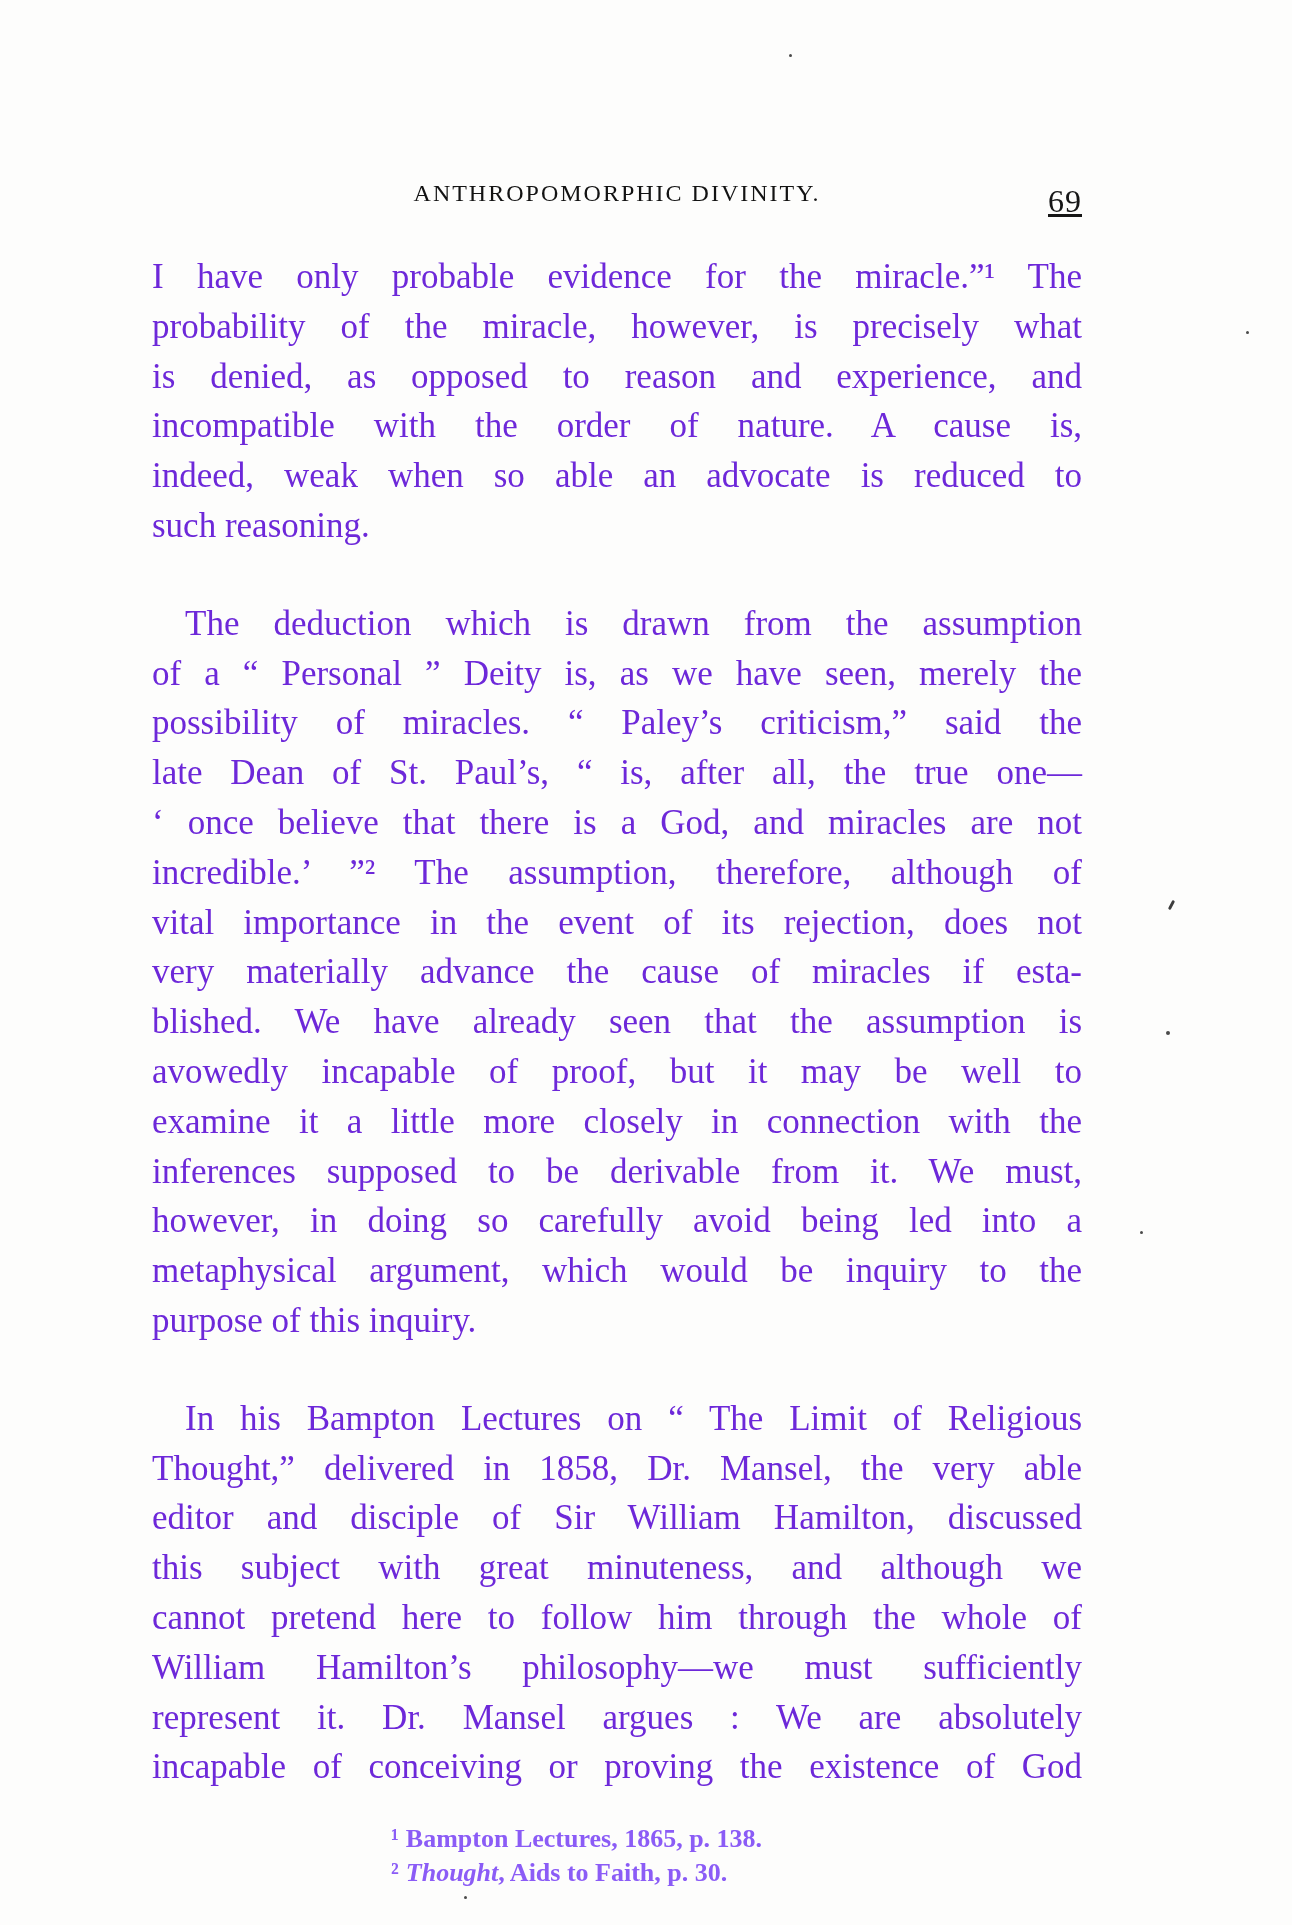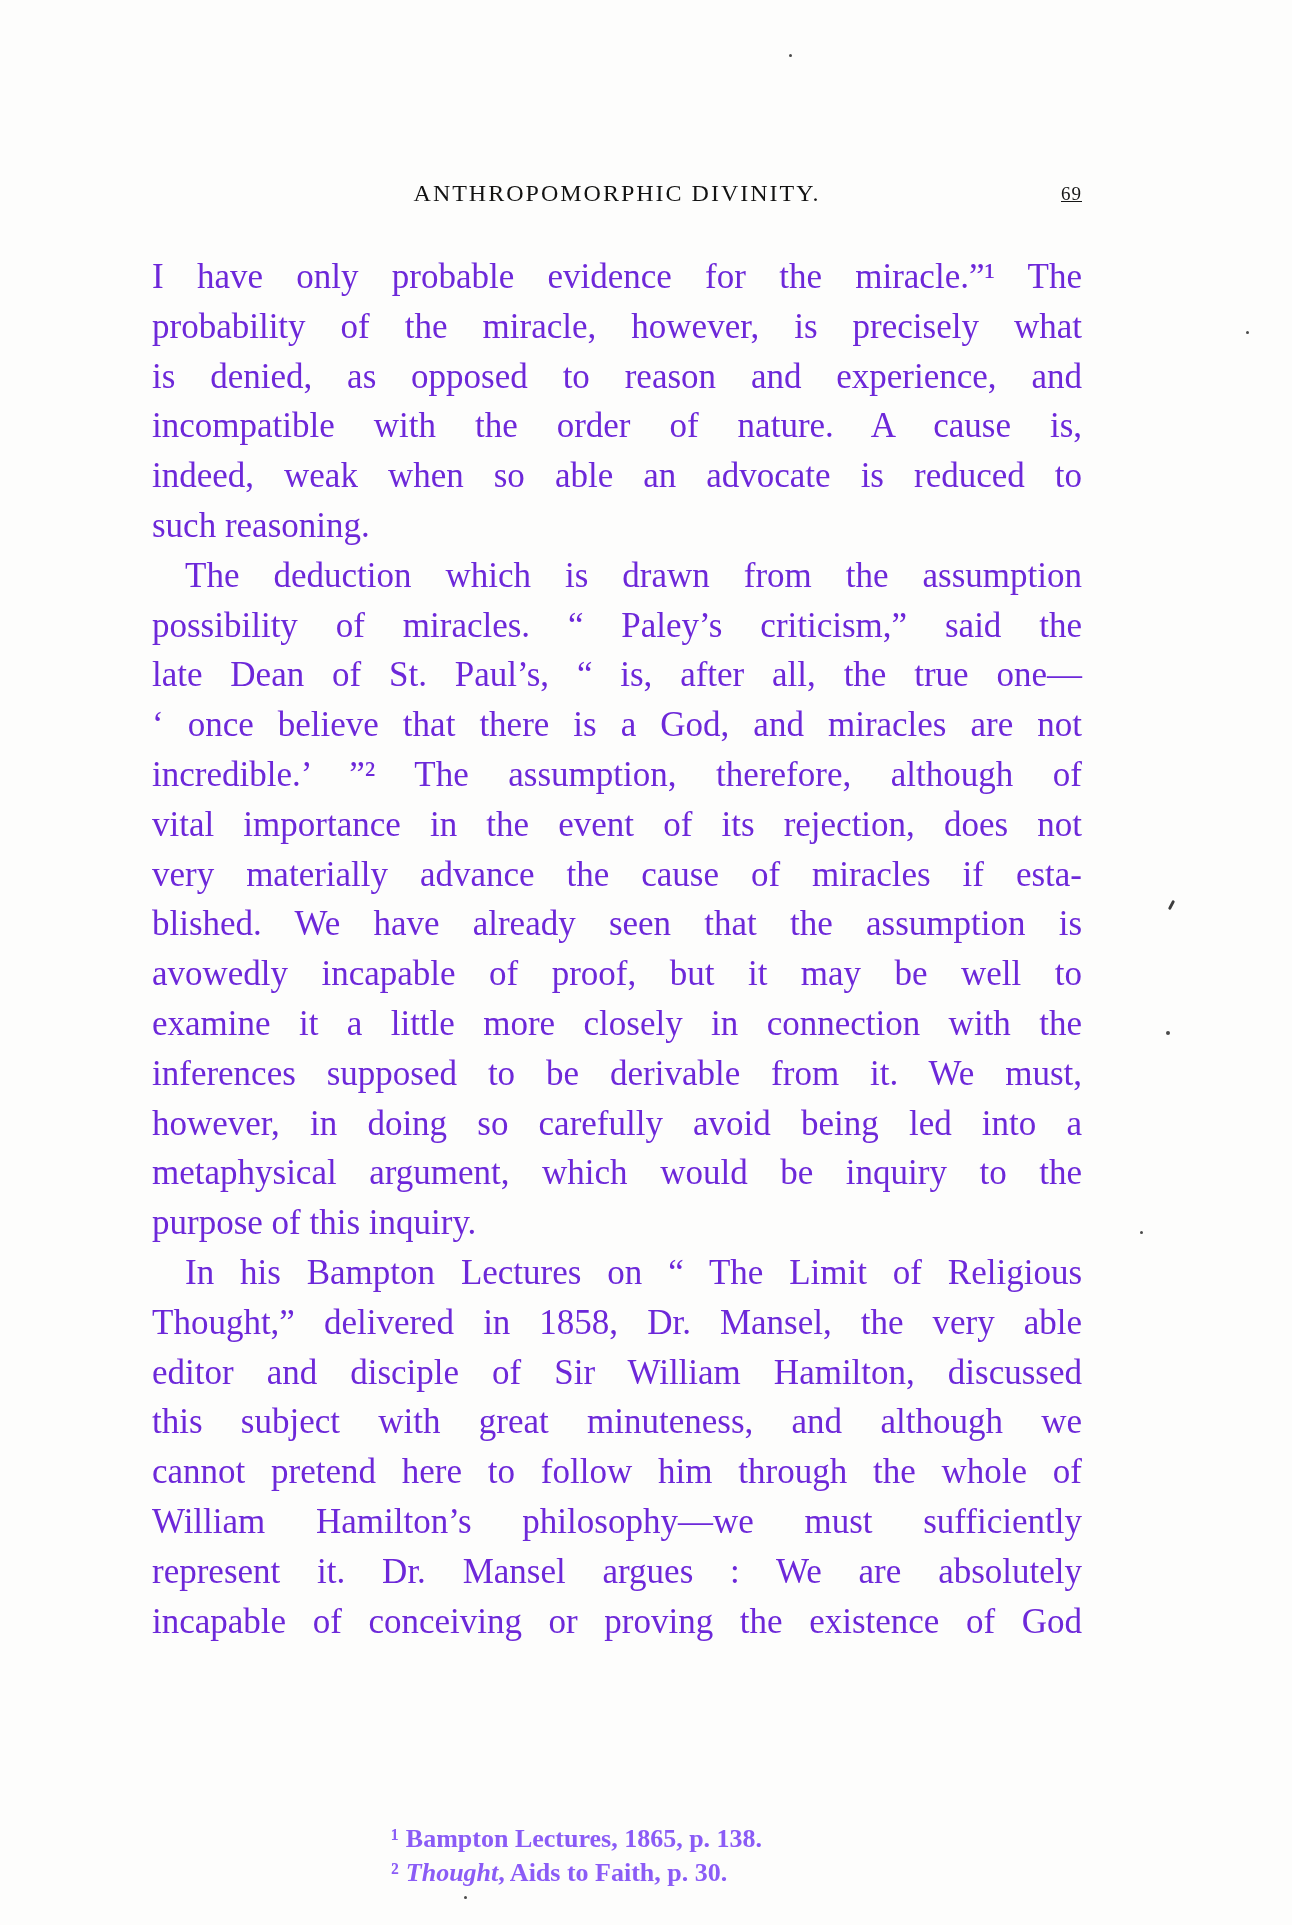--- a/index.html
+++ b/index.html
@@ -27,21 +27,21 @@
     display: block;
     text-align: center;
     font-size: 24px;
     letter-spacing: 2px;
     color: #131313;
   }
   .page-number {
     position: absolute;
     right: 0;
     top: 3px;
-    font-size: 19px;
+    font-size: 32px;
     letter-spacing: 1px;
     text-decoration: underline;
   }
   .text-block {
     position: absolute;
     left: 152px;
     top: 252px;
     width: 930px;
     font-size: 35px;
     line-height: 49.8px;
@@ -50,20 +50,21 @@
   .line {
     text-align: justify;
     text-align-last: justify;
   }
   .line.no-just {
     text-align: right;
     text-align-last: left;
   }
   .line.indent {
     text-indent: 33px;
+    margin-top: 48px;
   }
   .footnotes {
     position: absolute;
     left: 391px;
     top: 1822px;
     font-size: 26px;
     font-weight: bold;
     line-height: 34px;
     color: #8b5cf6;
   }
@@ -95,20 +96,21 @@
   </div>
 
   <div class="text-block">
     <div class="line">I have only probable evidence for the miracle.”¹ The</div>
     <div class="line">probability of the miracle, however, is precisely what</div>
     <div class="line">is denied, as opposed to reason and experience, and</div>
     <div class="line">incompatible with the order of nature. A cause is,</div>
     <div class="line">indeed, weak when so able an advocate is reduced to</div>
     <div class="line no-just">such reasoning.</div>
     <div class="line indent">The deduction which is drawn from the assumption</div>
+    <div class="line">of a “ Personal ” Deity is, as we have seen, merely the</div>
     <div class="line">possibility of miracles. “ Paley’s criticism,” said the</div>
     <div class="line">late Dean of St. Paul’s, “ is, after all, the true one—</div>
     <div class="line">‘ once believe that there is a God, and miracles are not</div>
     <div class="line">incredible.’ ”² The assumption, therefore, although of</div>
     <div class="line">vital importance in the event of its rejection, does not</div>
     <div class="line">very materially advance the cause of miracles if esta-</div>
     <div class="line">blished. We have already seen that the assumption is</div>
     <div class="line">avowedly incapable of proof, but it may be well to</div>
     <div class="line">examine it a little more closely in connection with the</div>
     <div class="line">inferences supposed to be derivable from it. We must,</div>

